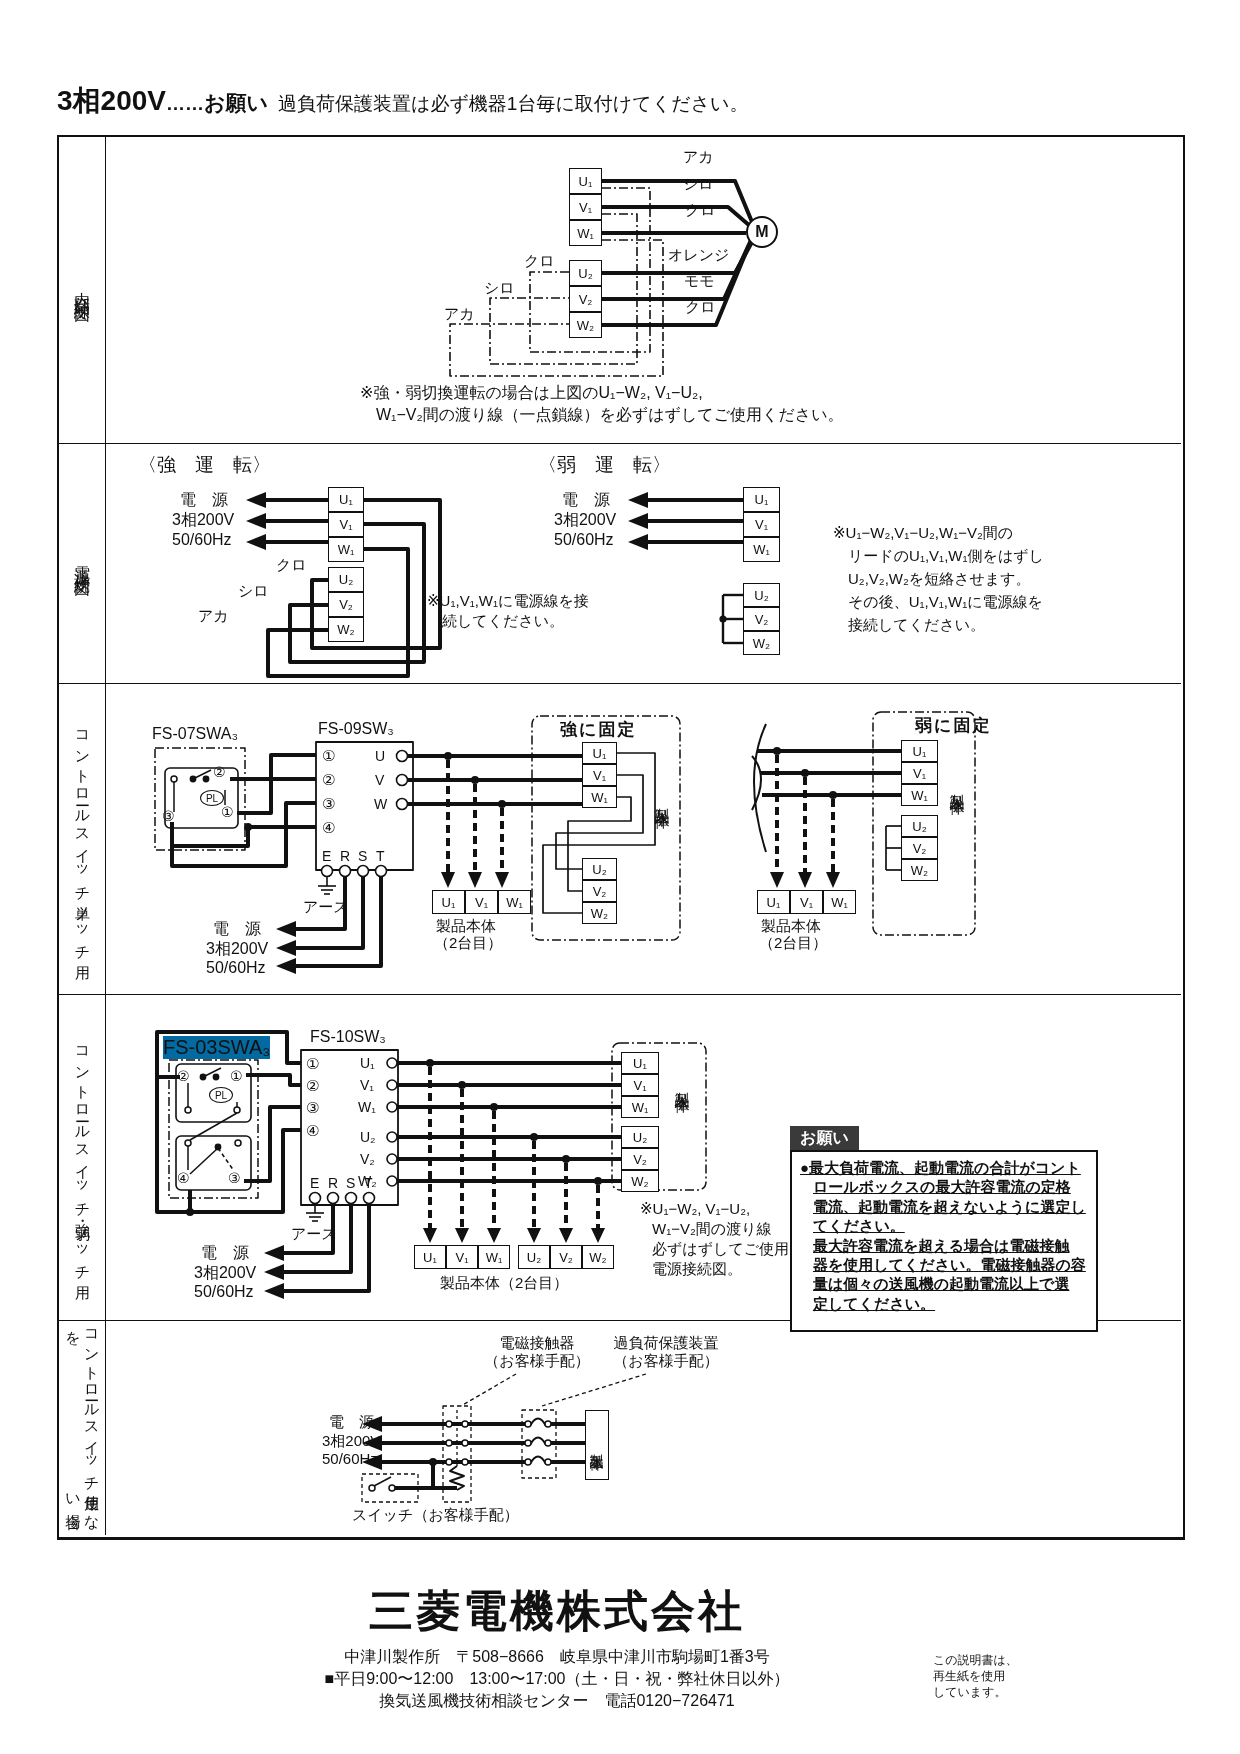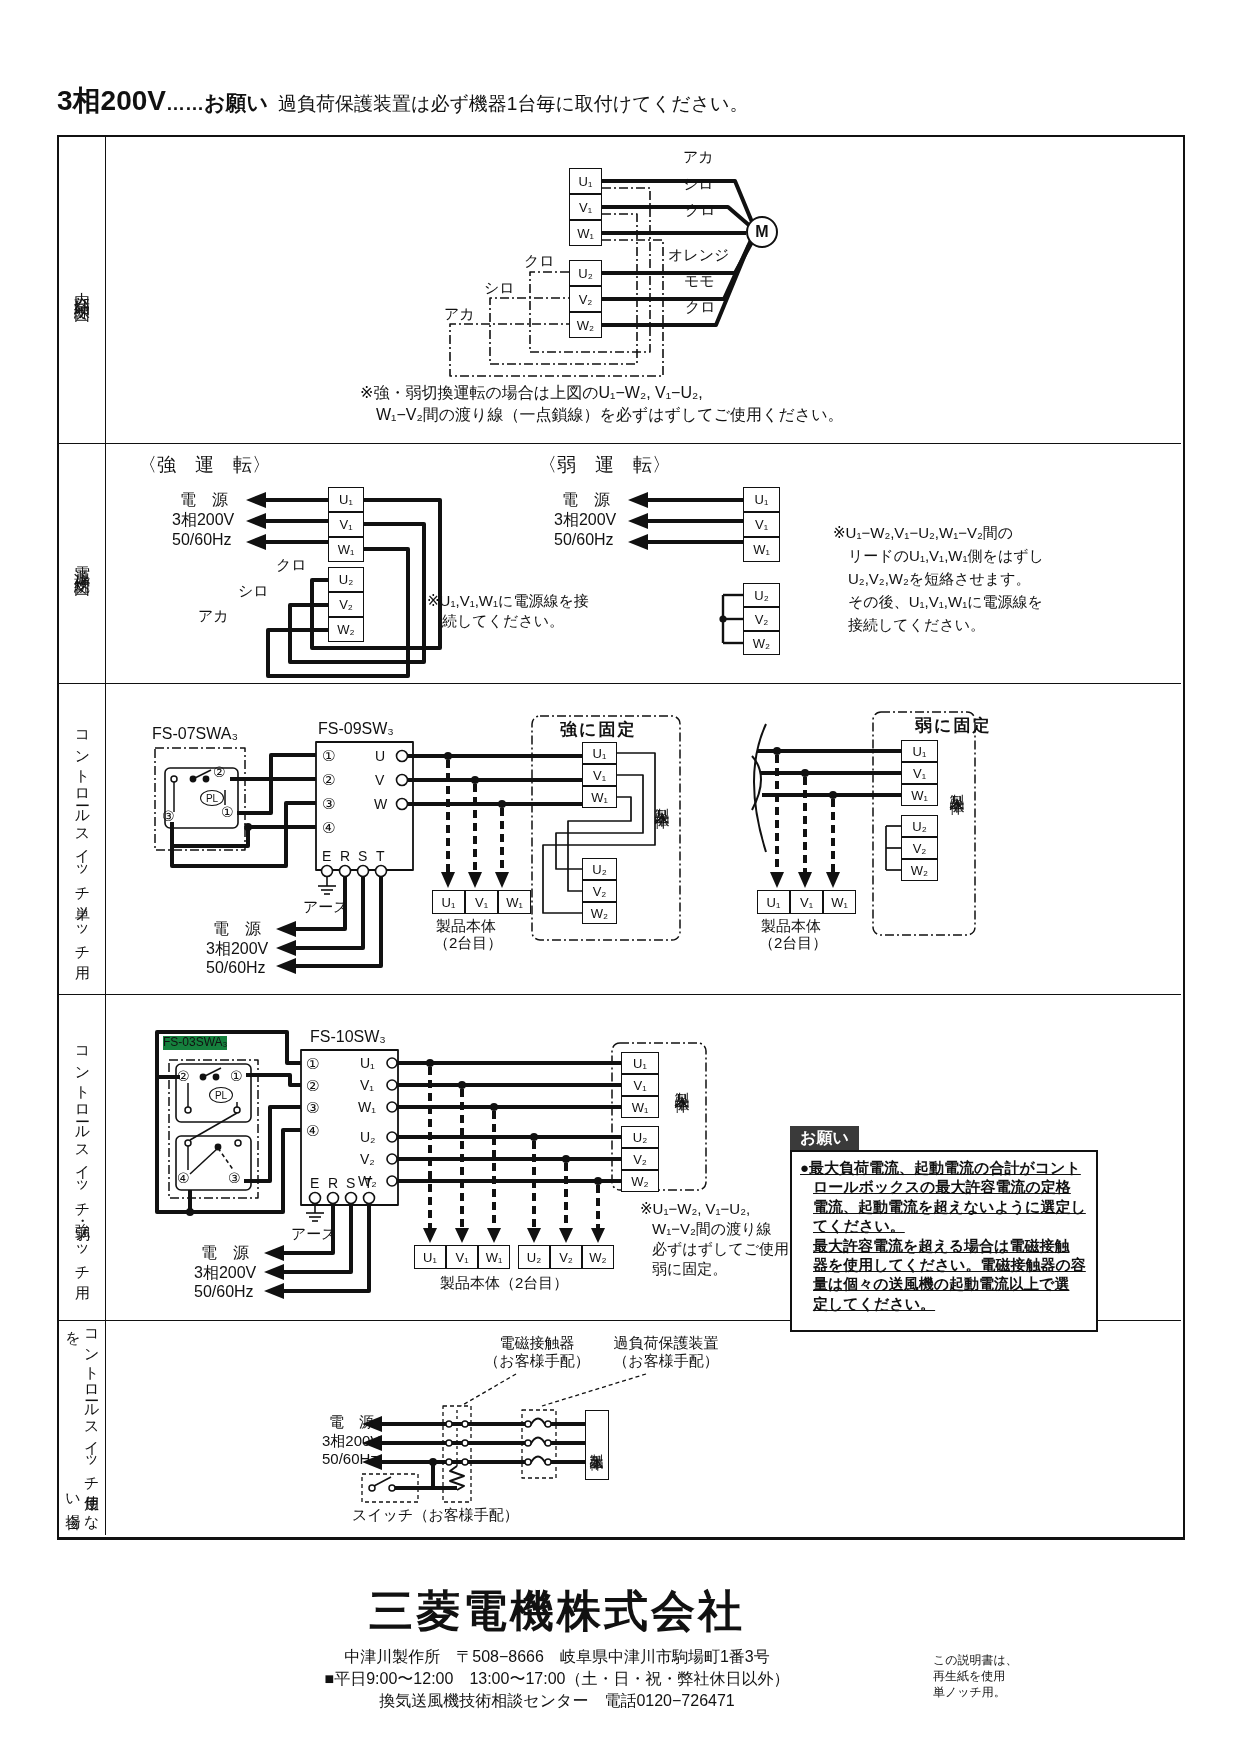--- a/index.html
+++ b/index.html
@@ -450,21 +450,21 @@
 <div class="lbl" style="left:759px;top:934px;font-size:15px;">（2台目）</div>
 <div class="lbl" style="left:915px;top:716px;font-size:17px;font-weight:bold;letter-spacing:2px;">弱に固定</div>
 <div class="tbox" style="left:901px;top:740px;width:37px;height:22px;">U₁</div>
 <div class="tbox" style="left:901px;top:762px;width:37px;height:22px;">V₁</div>
 <div class="tbox" style="left:901px;top:784px;width:37px;height:22px;">W₁</div>
 <div class="tbox" style="left:901px;top:815px;width:37px;height:22px;">U₂</div>
 <div class="tbox" style="left:901px;top:837px;width:37px;height:22px;">V₂</div>
 <div class="tbox" style="left:901px;top:859px;width:37px;height:22px;">W₂</div>
 <div class="vlbl" style="left:947px;top:782px;">製品本体</div>
 
-<div class="lbl" style="left:163px;top:1036px;font-size:12px;background:#15803d;z-index:4;">FS-03SWA₃</div>
+<div class="lbl" style="left:163px;top:1036px;font-size:20px;background:#0369a1;z-index:4;">FS-03SWA₃</div>
 <div class="lbl" style="left:310px;top:1028px;font-size:16px;">FS-10SW₃</div>
 <div class="lbl" style="left:177px;top:1068px;font-size:14px;">②</div>
 <div class="lbl" style="left:230px;top:1068px;font-size:14px;">①</div>
 <span class="circ" style="left:209px;top:1087px;width:24px;height:16px;border-radius:50%;font-size:10px;">PL</span>
 <div class="lbl" style="left:177px;top:1170px;font-size:14px;">④</div>
 <div class="lbl" style="left:228px;top:1170px;font-size:14px;">③</div>
 <div class="lbl" style="left:306px;top:1055px;font-size:15px;">①</div>
 <div class="lbl" style="left:306px;top:1077px;font-size:15px;">②</div>
 <div class="lbl" style="left:306px;top:1099px;font-size:15px;">③</div>
 <div class="lbl" style="left:306px;top:1122px;font-size:15px;">④</div>
@@ -492,21 +492,21 @@
 <div class="tbox" style="left:621px;top:1052px;width:38px;height:22px;">U₁</div>
 <div class="tbox" style="left:621px;top:1074px;width:38px;height:22px;">V₁</div>
 <div class="tbox" style="left:621px;top:1096px;width:38px;height:22px;">W₁</div>
 <div class="tbox" style="left:621px;top:1126px;width:38px;height:22px;">U₂</div>
 <div class="tbox" style="left:621px;top:1148px;width:38px;height:22px;">V₂</div>
 <div class="tbox" style="left:621px;top:1170px;width:38px;height:22px;">W₂</div>
 <div class="vlbl" style="left:672px;top:1080px;">製品本体</div>
 <div class="lbl" style="left:640px;top:1200px;font-size:15px;">※U₁−W₂, V₁−U₂,</div>
 <div class="lbl" style="left:652px;top:1220px;font-size:15px;">W₁−V₂間の渡り線</div>
 <div class="lbl" style="left:652px;top:1240px;font-size:15px;">必ずはずしてご使用</div>
-<div class="lbl" style="left:652px;top:1260px;font-size:15px;">弱に固定。</div>
+<div class="lbl" style="left:652px;top:1260px;font-size:15px;">電源接続図。</div>
 <div class="onegai-tab" style="left:790px;top:1126px;">お願い</div>
 <div class="onegai-box" style="left:790px;top:1150px;width:308px;height:182px;text-decoration:underline;">
   <div>●最大負荷電流、起動電流の合計がコント</div>
   <div class="ind">ロールボックスの最大許容電流の定格</div>
   <div class="ind">電流、起動電流を超えないように選定し</div>
   <div class="ind">てください。</div>
   <div class="ind">最大許容電流を超える場合は電磁接触</div>
   <div class="ind">器を使用してください。電磁接触器の容</div>
   <div class="ind">量は個々の送風機の起動電流以上で選</div>
   <div class="ind">定してください。</div>
@@ -524,16 +524,16 @@
   <span class="vlbl" style="position:static;font-size:14px;letter-spacing:1px;">製品本体</span>
 </div>
 
 <div class="lbl" style="left:57px;top:1586px;width:1000px;text-align:center;font-size:44px;font-weight:bold;letter-spacing:3px;">三菱電機株式会社</div>
 <div class="lbl" style="left:57px;top:1648px;width:1000px;text-align:center;font-size:16px;">中津川製作所　〒508−8666　岐阜県中津川市駒場町1番3号</div>
 <div class="lbl" style="left:57px;top:1670px;width:1000px;text-align:center;font-size:16px;">■平日9:00〜12:00　13:00〜17:00（土・日・祝・弊社休日以外）</div>
 <div class="lbl" style="left:57px;top:1692px;width:1000px;text-align:center;font-size:16px;">換気送風機技術相談センター　電話0120−726471</div>
 <div class="lbl" style="left:933px;top:1652px;font-size:12px;line-height:16px;">
   <div>この説明書は、</div>
   <div>再生紙を使用</div>
-  <div>単ノッチ用。</div>
+  <div>しています。</div>
 </div>
 
 </div>
 
 </body></html>

